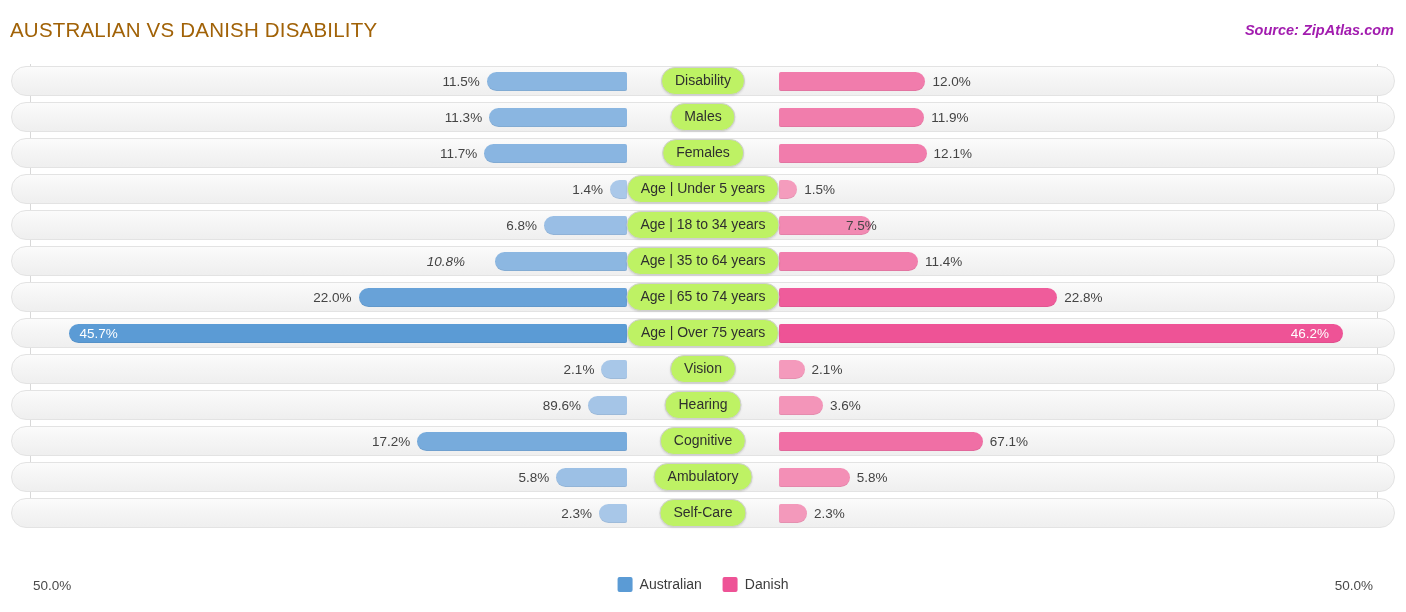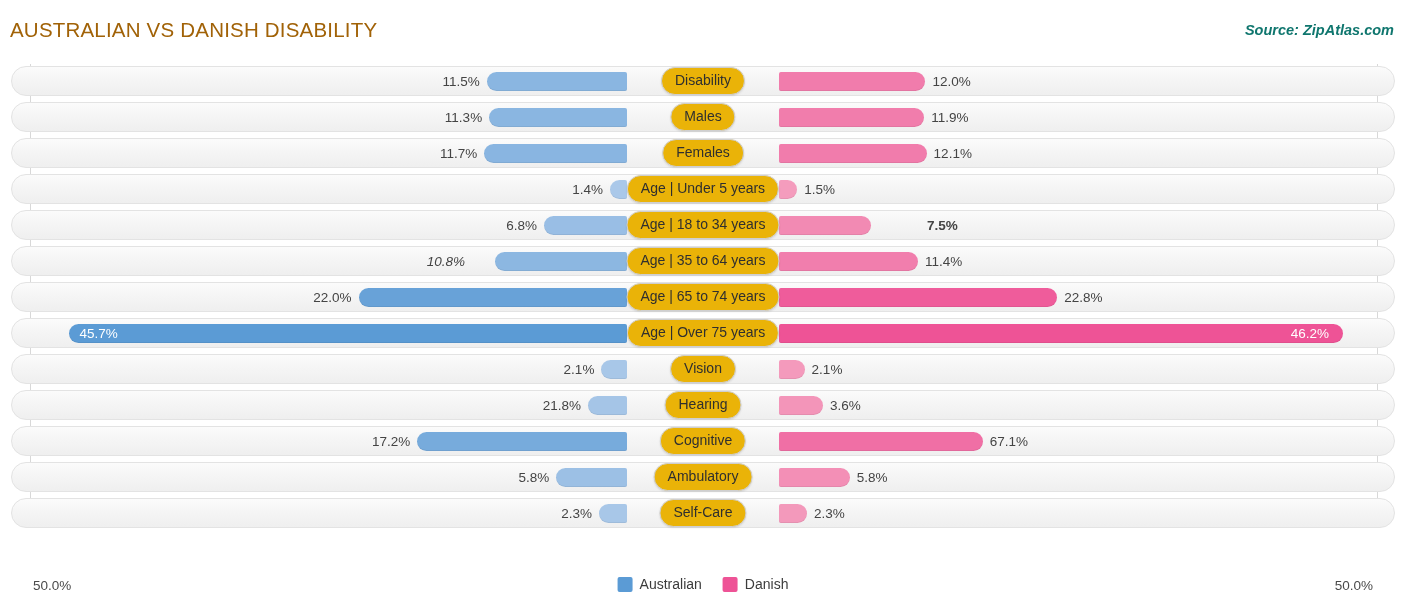--- a/index.html
+++ b/index.html
@@ -10,21 +10,21 @@
   }
   #chart-root{position:relative;width:1406px;height:612px;}
 
   
   .title{
     position:absolute;left:10px;top:18px;
     font-size:20.5px;color:#a16207;letter-spacing:.2px;white-space:nowrap;
   }
   .source{
     position:absolute;right:12px;top:22px;
-    font-size:14.5px;font-style:italic;font-weight:bold;color:#0f766e;white-space:nowrap;
+    font-size:14.5px;font-style:italic;font-weight:bold;color:#a21caf;white-space:nowrap;
   }
 
   
   .plot{position:absolute;left:0;top:64px;width:1406px;height:505px;}
 
   .gridline{position:absolute;top:0;bottom:44px;width:1px;background:#d8d8d8;}
   .gridline.left{left:30px;}
   .gridline.right{left:1377px;}
 
   .rows{position:absolute;left:0;top:2px;width:1406px;}
@@ -55,21 +55,21 @@
   .val{
     position:absolute;top:50%;transform:translateY(-50%);
     font-size:13.5px;color:#444;white-space:nowrap;
   }
   .val.left{text-align:right;}
   .val.right{text-align:left;}
   .val.inside{color:#ffffff;}
 
   .pill{
     position:absolute;top:50%;left:703px;transform:translate(-50%,-50%);
-    background:#eab308;border:1px solid #cfcfcf;border-radius:14px;
+    background:#bef264;border:1px solid #cfcfcf;border-radius:14px;
     height:26px;line-height:25px;padding:0 13px;
     font-size:14px;color:#2f2f2f;white-space:nowrap;
     box-shadow:0 1px 2px rgba(0,0,0,.10);
   }
 
   
   .axis{
     position:absolute;top:514px;font-size:13.5px;color:#4a4a4a;white-space:nowrap;
   }
   .axis.left{left:33px;}
@@ -127,21 +127,21 @@
           <div class="bar right" style="left: 779px; width: 18.3px; background: rgb(244, 156, 189);"></div>
           <div class="val left" style="right: 803.08px;">1.4%</div>
           <div class="val right" style="left: 804.3px;">1.5%</div>
           <div class="pill">Age | Under 5 years</div>
         </div>
         <div class="row">
           <div class="track"></div>
           <div class="bar left" style="left: 544.04px; width: 82.96px; background: rgb(153, 190, 229);"></div>
           <div class="bar right" style="left: 779px; width: 91.5px; background: rgb(242, 138, 179);"></div>
           <div class="val left" style="right: 868.96px; margin-left: 40px;">6.8%</div>
-          <div class="val right" style="left: 927px; font-weight: bold;">7.5%</div>
+          <div class="val right" style="left: 846px;">7.5%</div>
           <div class="pill">Age | 18 to 34 years</div>
         </div>
         <div class="row">
           <div class="track"></div>
           <div class="bar left" style="left: 495.24px; width: 131.76px; background: rgb(140, 183, 225);"></div>
           <div class="bar right" style="left: 779px; width: 139.08px; background: rgb(241, 126, 173);"></div>
           <div class="val left" style="right: 941px; font-style: italic;">10.8%</div>
           <div class="val right" style="left: 925.08px;">11.4%</div>
           <div class="pill">Age | 35 to 64 years</div>
         </div>
@@ -166,21 +166,21 @@
           <div class="bar left" style="left: 601.38px; width: 25.62px; background: rgb(168, 199, 232);"></div>
           <div class="bar right" style="left: 779px; width: 25.62px; background: rgb(244, 154, 188);"></div>
           <div class="val left" style="right: 811.62px;">2.1%</div>
           <div class="val right" style="left: 811.62px;">2.1%</div>
           <div class="pill">Vision</div>
         </div>
         <div class="row">
           <div class="track"></div>
           <div class="bar left" style="left: 587.96px; width: 39.04px; background: rgb(165, 197, 231);"></div>
           <div class="bar right" style="left: 779px; width: 43.92px; background: rgb(243, 149, 185);"></div>
-          <div class="val left" style="right: 825.04px;">21.8%</div>
+          <div class="val left" style="right: 825.04px;">89.6%</div>
           <div class="val right" style="left: 829.92px;">3.6%</div>
           <div class="pill">Hearing</div>
         </div>
         <div class="row">
           <div class="track"></div>
           <div class="bar left" style="left: 417.16px; width: 209.84px; background: rgb(119, 171, 220);"></div>
           <div class="bar right" style="left: 779px; width: 203.74px; background: rgb(240, 111, 165);"></div>
           <div class="val left" style="right: 995.84px;">17.2%</div>
           <div class="val right" style="left: 989.74px;">67.1%</div>
           <div class="pill">Cognitive</div>

